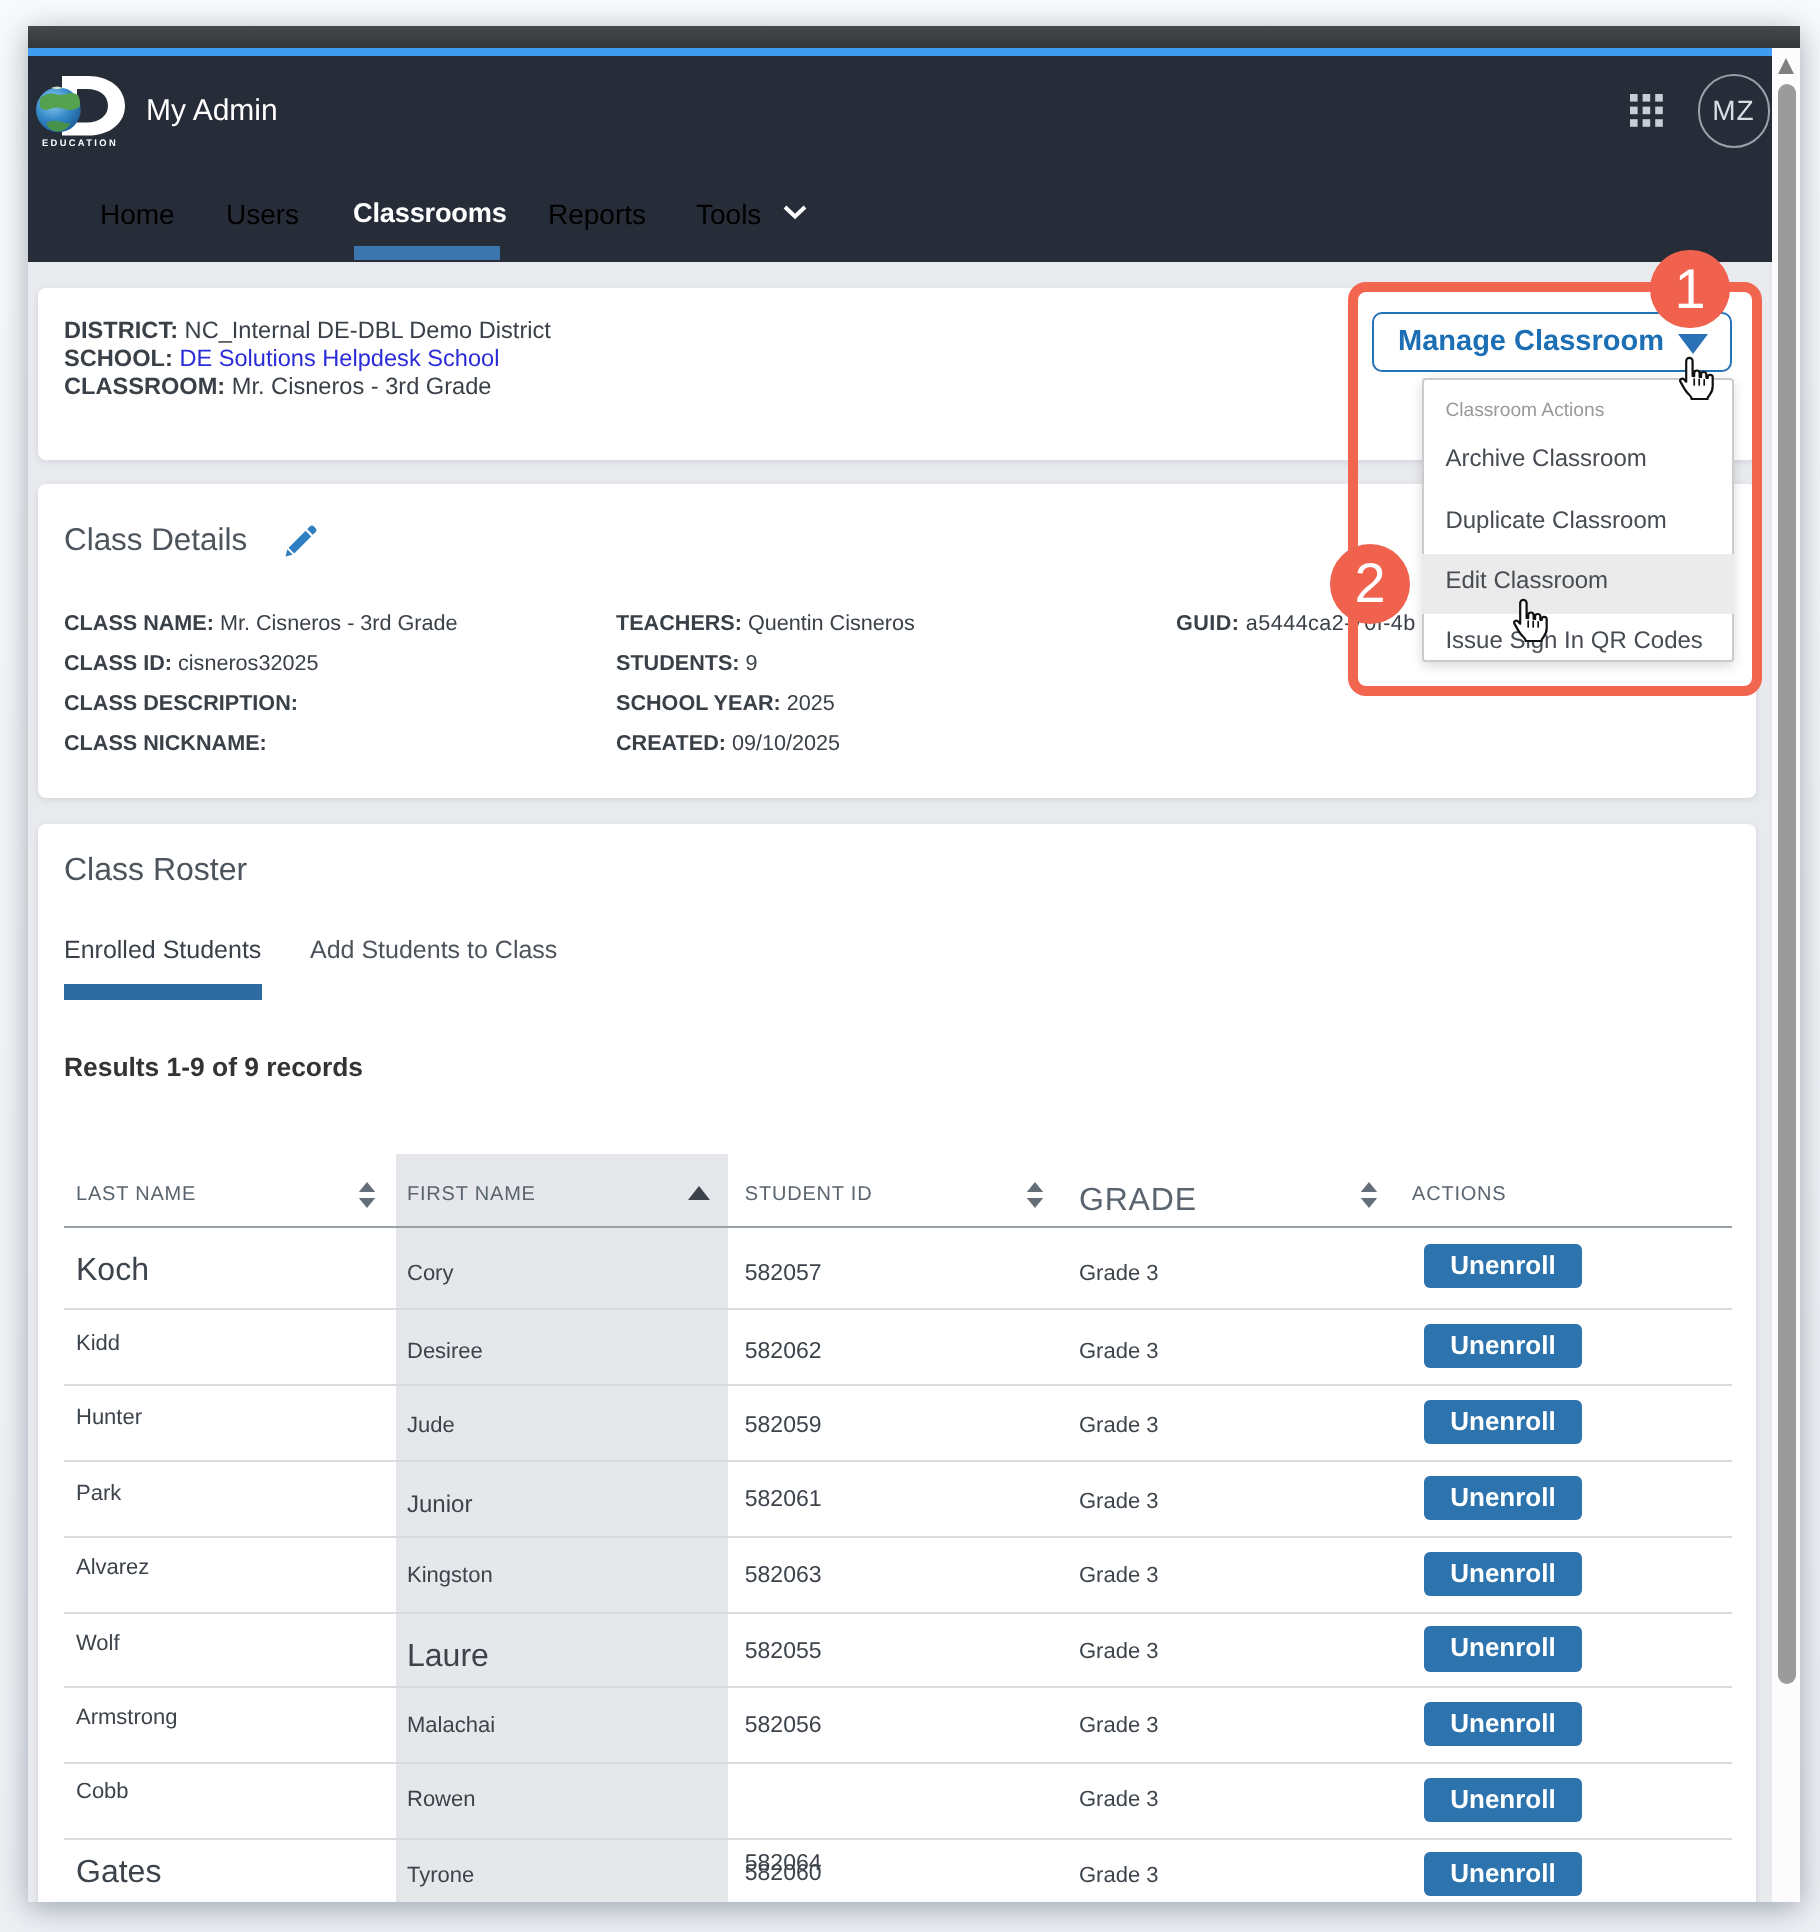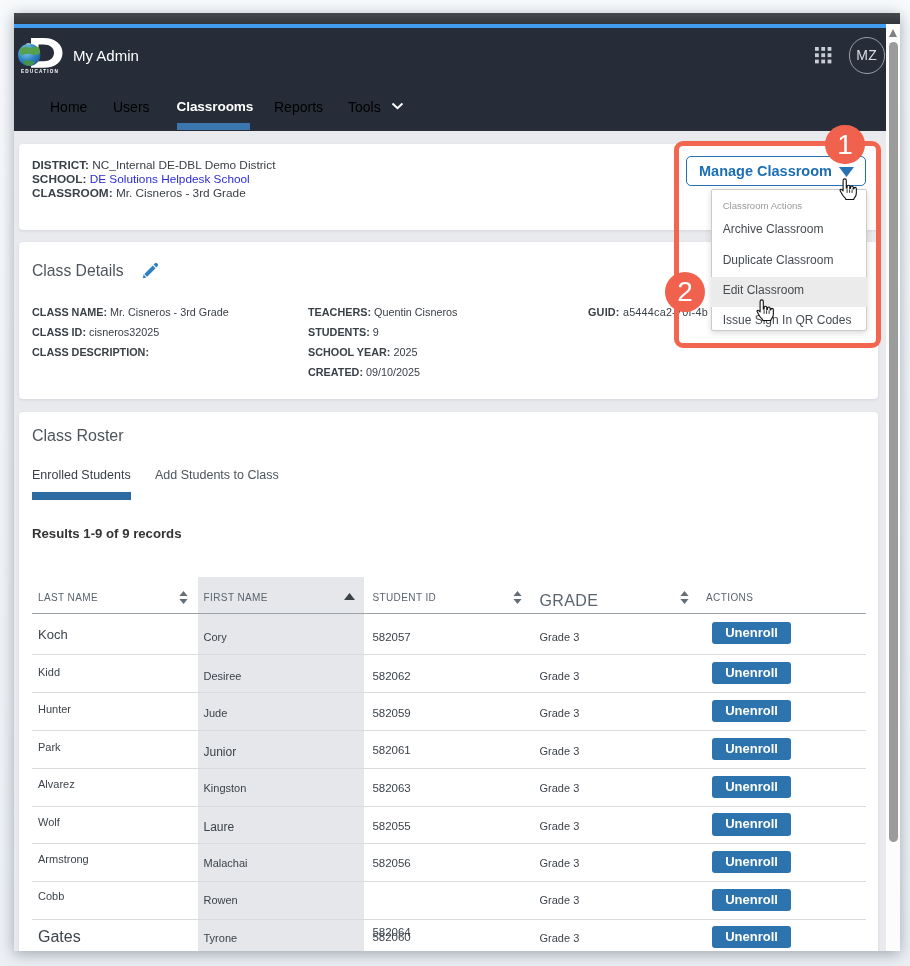--- a/index.html
+++ b/index.html
@@ -86,20 +86,21 @@
           <path d="M0.8 16.2 L1.6 12.6 L4.4 15.4 z"></path>
           <path d="M2.3 11.9 L10.8 3.4 L13.6 6.2 L5.1 14.7 z"></path>
           <path d="M11.6 2.6 L12.9 1.3 a1.5 1.5 0 0 1 2.1 0 l0.7 0.7 a1.5 1.5 0 0 1 0 2.1 L14.4 5.4 z"></path>
         </g>
       </svg>
 
     <div class="abs" id="cd-col1" style="left:18px; top:288.5px; font-size:10.8px; line-height:20.2px; color:#3a4047;">
       <div><span class="lbl">CLASS NAME:</span> Mr. Cisneros - 3rd Grade</div>
       <div><span class="lbl">CLASS ID:</span> cisneros32025</div>
       <div><span class="lbl">CLASS DESCRIPTION:</span></div>
+      <div><span class="lbl">CLASS NICKNAME:</span></div>
     </div>
     <div class="abs" style="left:294px; top:288.5px; font-size:10.8px; line-height:20.2px; color:#3a4047;">
       <div><span class="lbl">TEACHERS:</span> Quentin Cisneros</div>
       <div><span class="lbl">STUDENTS:</span> 9</div>
       <div><span class="lbl">SCHOOL YEAR:</span> 2025</div>
       <div><span class="lbl">CREATED:</span> 09/10/2025</div>
     </div>
     <div class="abs" style="left:574px; top:293px; font-size:10.8px; letter-spacing:0.22px; color:#3a4047; white-space:nowrap;text-align:right;"><span class="lbl">GUID:</span> a5444ca2-70f-4b</div>
 
     <div class="card" style="left:4.5px; top:399px; width:859px; height:552px;"></div>
@@ -132,21 +133,21 @@
       </svg>
     <div class="abs" style="left:17.5px; top:600px; width:834.5px; height:1px; background:#9aa1a9;"></div>
     <div class="abs" style="left:17.5px; top:641.2px; width:834.5px; height:1px; background:#d9dbdf;"></div>
     <div class="abs" style="left:17.5px; top:679.3px; width:834.5px; height:1px; background:#d9dbdf;"></div>
     <div class="abs" style="left:17.5px; top:717.1px; width:834.5px; height:1px; background:#d9dbdf;"></div>
     <div class="abs" style="left:17.5px; top:754.8px; width:834.5px; height:1px; background:#d9dbdf;"></div>
     <div class="abs" style="left:17.5px; top:792.5px; width:834.5px; height:1px; background:#d9dbdf;"></div>
     <div class="abs" style="left:17.5px; top:830.3px; width:834.5px; height:1px; background:#d9dbdf;"></div>
     <div class="abs" style="left:17.5px; top:868.0px; width:834.5px; height:1px; background:#d9dbdf;"></div>
     <div class="abs" style="left:17.5px; top:905.8px; width:834.5px; height:1px; background:#d9dbdf;"></div>
-    <div class="abs " style="left:24px; top:614.2px; font-size:13px; color:#3c434b;">Koch</div>
+    <div class="abs " style="left:24px; top:614.2px; font-size:16px; color:#3c434b;">Koch</div>
     <div class="abs " style="left:189.5px; top:618.2px; font-size:11px; color:#3c434b;">Cory</div>
     <div class="abs " style="left:358.4px; top:617.9px; font-size:11.5px; color:#3c434b;">582057</div>
     <div class="abs " style="left:525.5px; top:618.2px; font-size:11px; color:#3c434b;">Grade 3</div>
     <div class="abs" style="left:698px; top:608.9px; width:79px; height:22.3px; background:#2d73ad; border-radius:3px; color:#fff; font-size:13px; font-weight:bold; text-align:center; line-height:22px;">Unenroll</div>
     <div class="abs " style="left:24px; top:652.8px; font-size:11px; color:#3c434b;">Kidd</div>
     <div class="abs " style="left:189.5px; top:656.8px; font-size:11px; color:#3c434b;">Desiree</div>
     <div class="abs " style="left:358.4px; top:656.5px; font-size:11.5px; color:#3c434b;">582062</div>
     <div class="abs " style="left:525.5px; top:656.8px; font-size:11px; color:#3c434b;">Grade 3</div>
     <div class="abs" style="left:698px; top:649.1px; width:79px; height:22.3px; background:#2d73ad; border-radius:3px; color:#fff; font-size:13px; font-weight:bold; text-align:center; line-height:22px;">Unenroll</div>
     <div class="abs " style="left:24px; top:690.2px; font-size:11px; color:#3c434b;">Hunter</div>
@@ -158,21 +159,21 @@
     <div class="abs " style="left:189.5px; top:731.7px; font-size:12px; color:#3c434b;">Junior</div>
     <div class="abs " style="left:358.4px; top:731.4px; font-size:11.5px; color:#3c434b;">582061</div>
     <div class="abs " style="left:525.5px; top:731.7px; font-size:11px; color:#3c434b;">Grade 3</div>
     <div class="abs" style="left:698px; top:724.8px; width:79px; height:22.3px; background:#2d73ad; border-radius:3px; color:#fff; font-size:13px; font-weight:bold; text-align:center; line-height:22px;">Unenroll</div>
     <div class="abs " style="left:24px; top:765.4px; font-size:11px; color:#3c434b;">Alvarez</div>
     <div class="abs " style="left:189.5px; top:769.4px; font-size:11px; color:#3c434b;">Kingston</div>
     <div class="abs " style="left:358.4px; top:769.1px; font-size:11.5px; color:#3c434b;">582063</div>
     <div class="abs " style="left:525.5px; top:769.4px; font-size:11px; color:#3c434b;">Grade 3</div>
     <div class="abs" style="left:698px; top:762.5px; width:79px; height:22.3px; background:#2d73ad; border-radius:3px; color:#fff; font-size:13px; font-weight:bold; text-align:center; line-height:22px;">Unenroll</div>
     <div class="abs " style="left:24px; top:803.1px; font-size:11px; color:#3c434b;">Wolf</div>
-    <div class="abs " style="left:189.5px; top:807.1px; font-size:12px; color:#3c434b;">Laure</div>
+    <div class="abs " style="left:189.5px; top:807.1px; font-size:16px; color:#3c434b;">Laure</div>
     <div class="abs " style="left:358.4px; top:806.8px; font-size:11.5px; color:#3c434b;">582055</div>
     <div class="abs " style="left:525.5px; top:807.1px; font-size:11px; color:#3c434b;">Grade 3</div>
     <div class="abs" style="left:698px; top:800.3px; width:79px; height:22.3px; background:#2d73ad; border-radius:3px; color:#fff; font-size:13px; font-weight:bold; text-align:center; line-height:22px;">Unenroll</div>
     <div class="abs " style="left:24px; top:840.0px; font-size:11px; color:#3c434b;">Armstrong</div>
     <div class="abs " style="left:189.5px; top:844.0px; font-size:11px; color:#3c434b;">Malachai</div>
     <div class="abs " style="left:358.4px; top:843.7px; font-size:11.5px; color:#3c434b;">582056</div>
     <div class="abs " style="left:525.5px; top:844.0px; font-size:11px; color:#3c434b;">Grade 3</div>
     <div class="abs" style="left:698px; top:838.0px; width:79px; height:22.3px; background:#2d73ad; border-radius:3px; color:#fff; font-size:13px; font-weight:bold; text-align:center; line-height:22px;">Unenroll</div>
     <div class="abs " style="left:24px; top:877.4px; font-size:11px; color:#3c434b;">Cobb</div>
     <div class="abs " style="left:189.5px; top:881.4px; font-size:11px; color:#3c434b;">Rowen</div>

